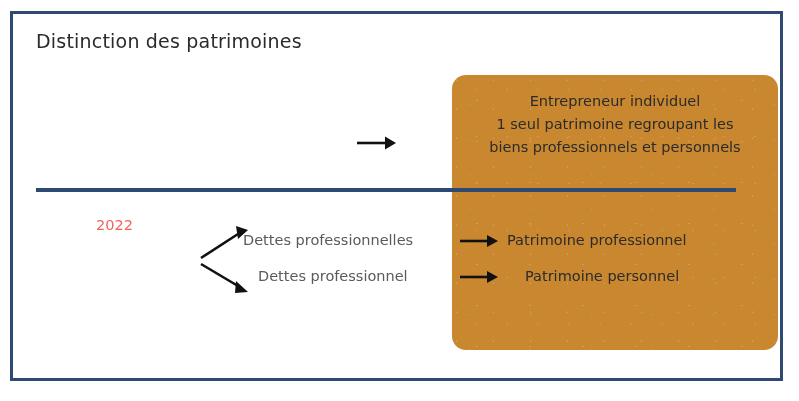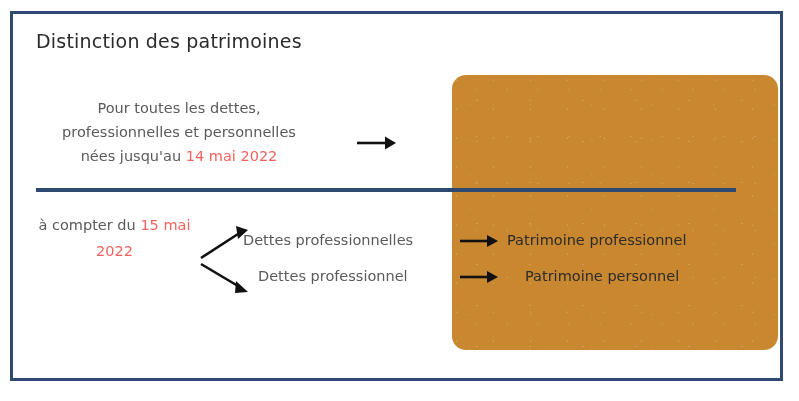--- a/index.html
+++ b/index.html
@@ -152,36 +152,35 @@
 <body>
 
 <div id="canvas">
 
   <div class="outer-frame"></div>
 
   <div class="ochre-panel"></div>
 
   <div class="title">Distinction des patrimoines</div>
 
-
-  <div class="para-upper">
-    <div>Pour toutes les dettes,</div>
-    <div>professionnelles et personnelles</div>
-    <div><span>nées jusqu'au </span><span class="red">14 mai 2022</span></div>
+  <div class="panel-heading">
+    <div>Entrepreneur individuel</div>
+    <div>1 seul patrimoine regroupant les</div>
+    <div>biens professionnels et personnels</div>
   </div>
+
 
   <svg class="arrow arrow-main" width="44" height="26" viewBox="0 0 44 26">
     <line x1="2" y1="13" x2="30" y2="13" stroke="#111111" stroke-width="2.6"></line>
     <polygon points="30,6.5 41,13 30,19.5" fill="#111111"></polygon>
   </svg>
 
   <div class="divider"></div>
 
   <div class="para-lower">
-    <div><span>à compter du </span><span class="red">15 mai</span></div>
     <div class="red">2022</div>
   </div>
 
   <svg class="arrow arrow-branch" width="62" height="76" viewBox="0 0 62 76">
     <line x1="3" y1="36" x2="40" y2="12" stroke="#111111" stroke-width="2.6"></line>
     <polygon points="38,4 50,8 40,17" fill="#111111"></polygon>
     <line x1="3" y1="42" x2="40" y2="64" stroke="#111111" stroke-width="2.6"></line>
     <polygon points="38,59 50,70 37,71" fill="#111111"></polygon>
   </svg>
 

